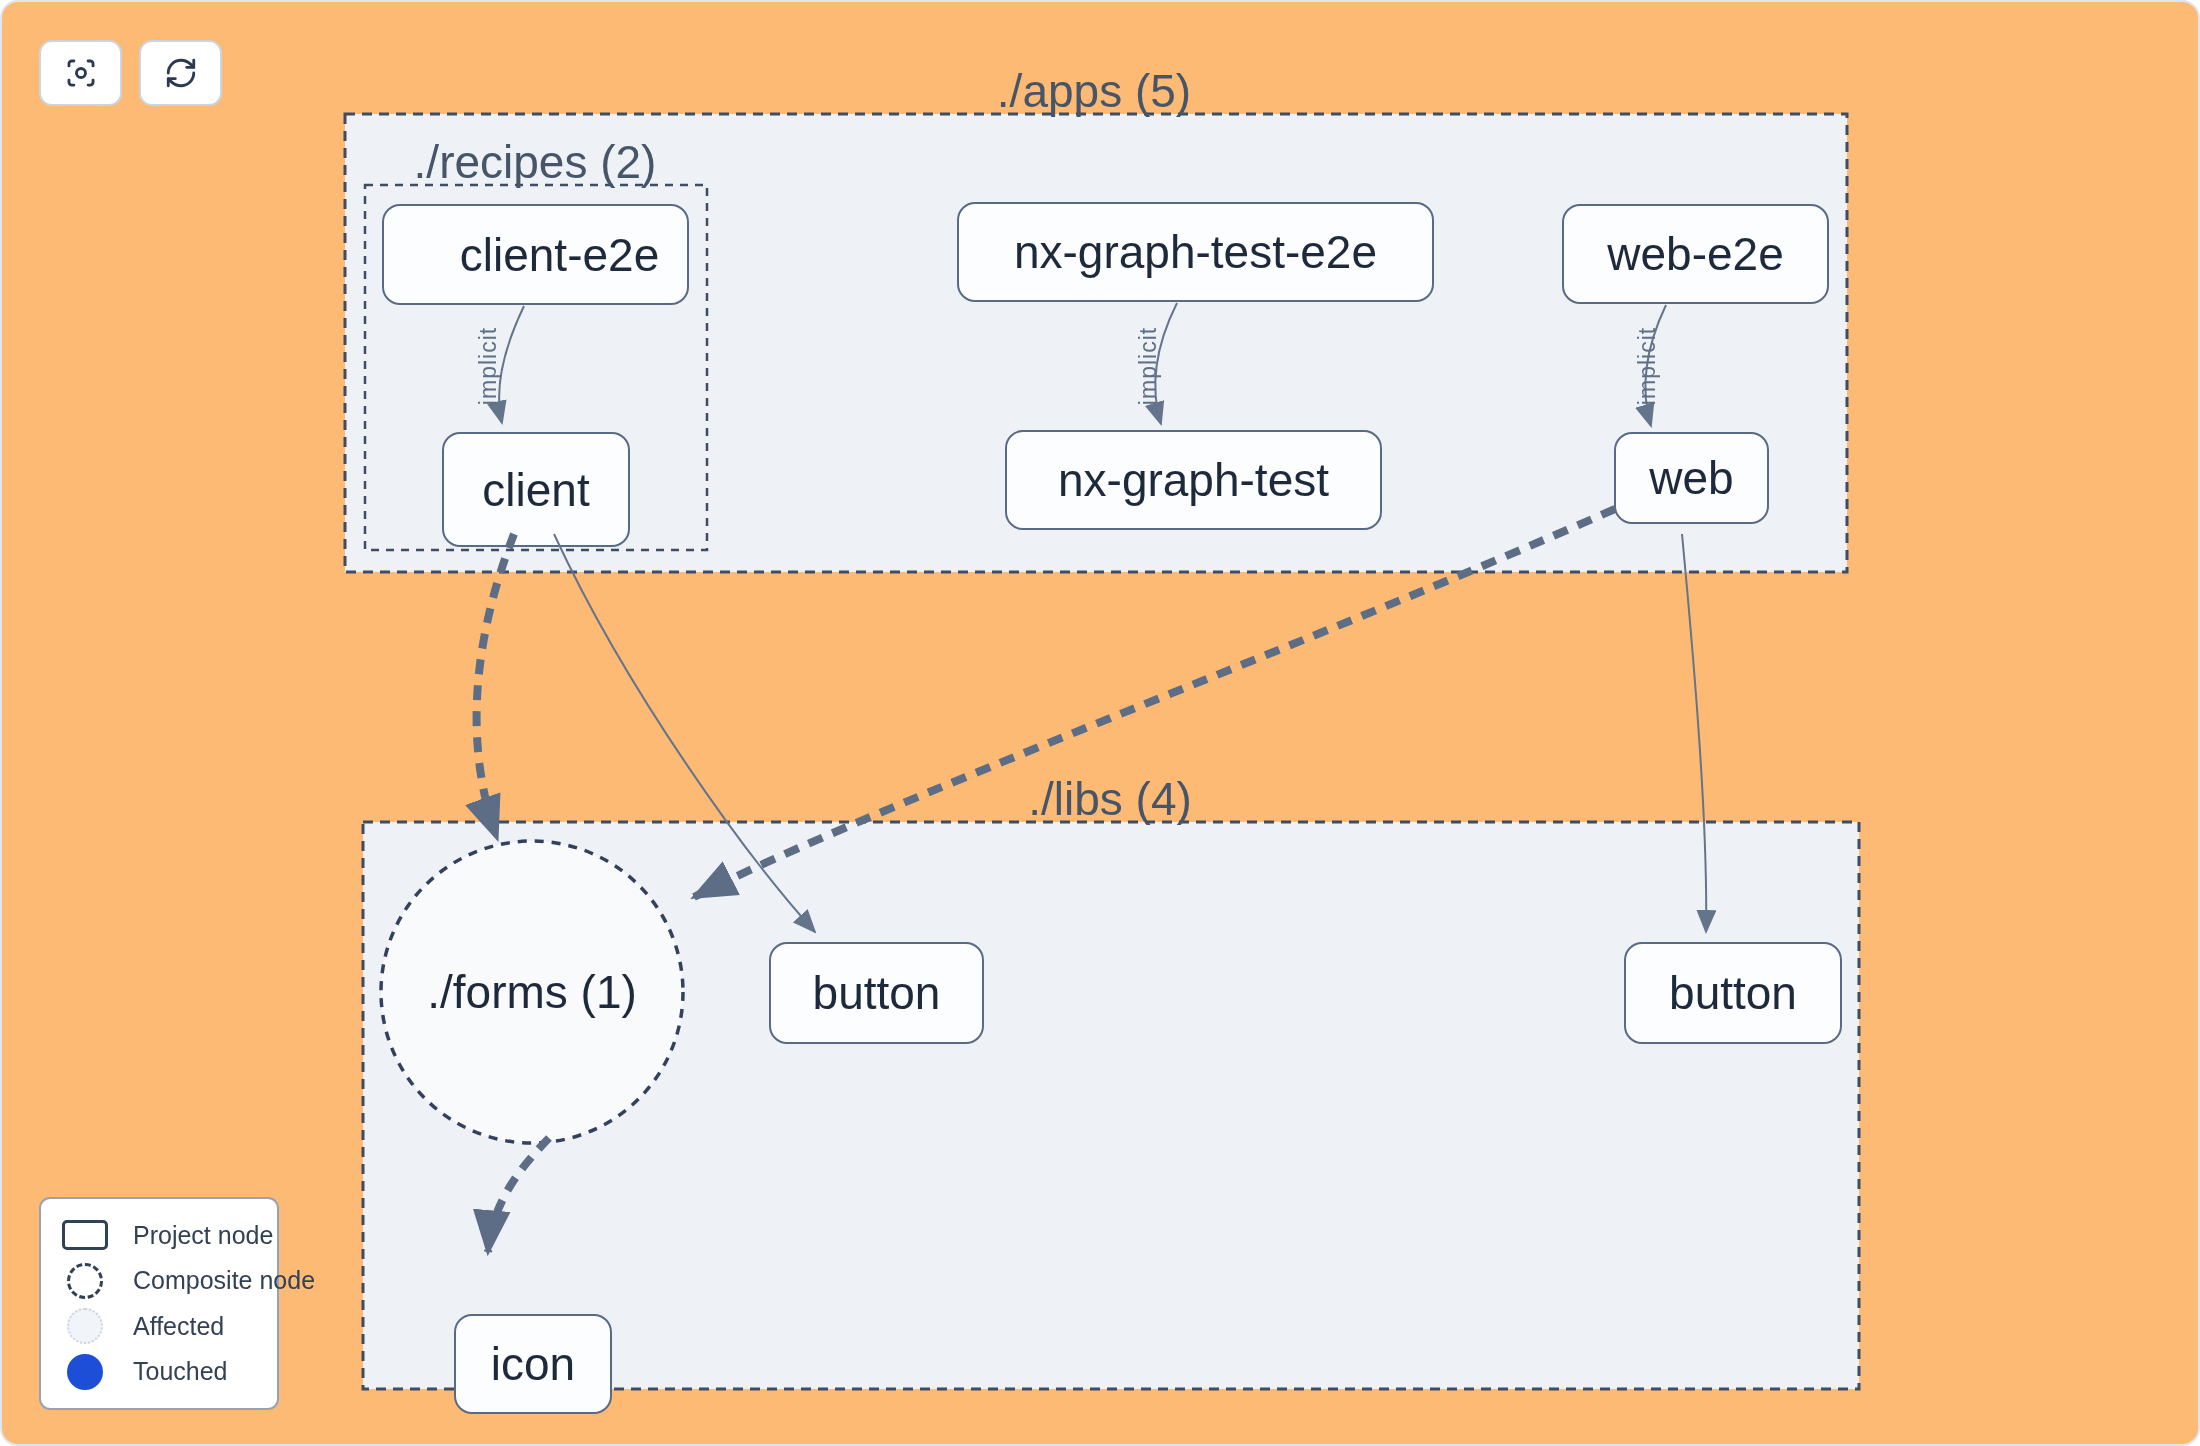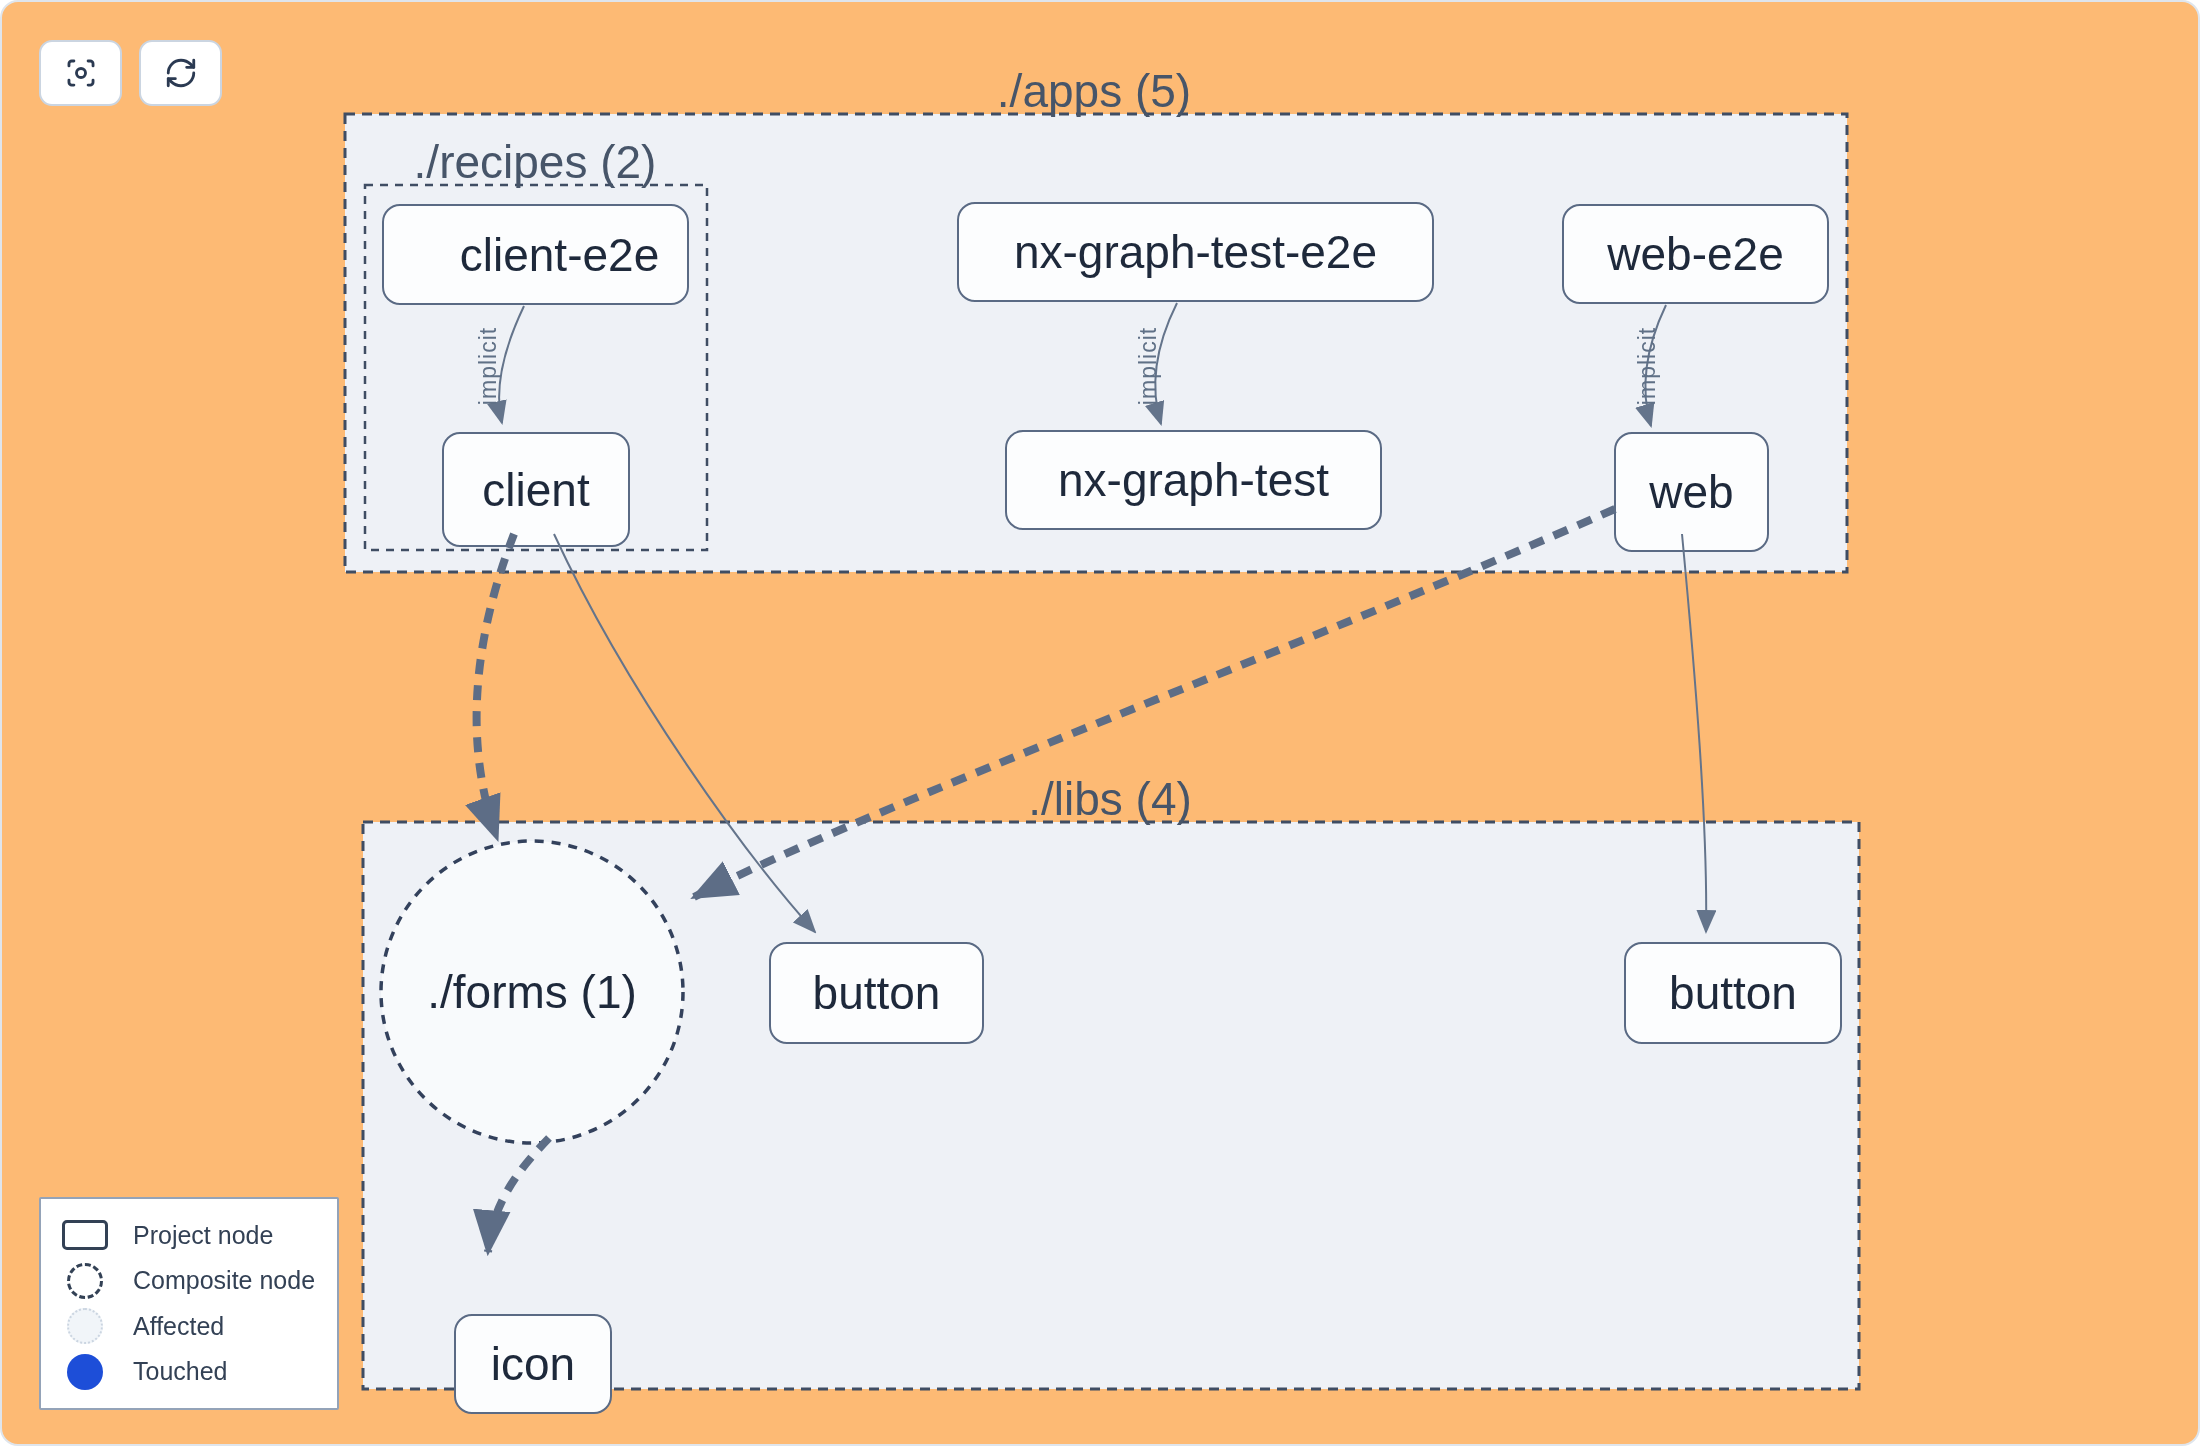--- a/index.html
+++ b/index.html
@@ -24,34 +24,34 @@
   #label-forms{left:530px;top:990px;transform:translate(-50%,-50%);color:#1e293b;}
 
   
   .node{position:absolute;box-sizing:border-box;background:#fcfdfe;border:2px solid #5a6a84;border-radius:18px;
         display:flex;align-items:center;justify-content:center;font-size:46px;color:#1e293b;white-space:nowrap;cursor:pointer;}
   #node-client-e2e{left:380px;top:202px;width:307px;height:101px;padding-left:48px;}
   #node-nx-graph-test-e2e{left:955px;top:200px;width:477px;height:100px;}
   #node-web-e2e{left:1560px;top:202px;width:267px;height:100px;}
   #node-client{left:440px;top:430px;width:188px;height:115px;}
   #node-nx-graph-test{left:1003px;top:428px;width:377px;height:100px;}
-  #node-web{left:1612px;top:430px;width:155px;height:120px;}
+  #node-web{left:1612px;top:430px;width:155px;height:92px;}
   #node-tooltip{left:767px;top:940px;width:215px;height:102px;}
   #node-button{left:1622px;top:940px;width:218px;height:102px;}
   #node-icon{left:452px;top:1312px;width:158px;height:100px;}
 
   
   .edge-label{position:absolute;transform:translate(-50%,-50%) rotate(-90deg);font-size:23px;color:#5f7086;letter-spacing:1px;}
   #elabel-1{left:486px;top:364px;}
   #elabel-2{left:1146px;top:364px;}
   #elabel-3{left:1645px;top:364px;}
 
   
-  .legend{position:absolute;left:37px;top:1195px;width:300px;height:213px;box-sizing:border-box;
-          background:#fff;border:2px solid #94a3b8;border-radius:2px;padding:14px 18px;
+  .legend{position:absolute;left:37px;top:1195px;width:240px;height:213px;box-sizing:border-box;
+          background:#fff;border:2px solid #94a3b8;border-radius:11px;padding:14px 18px;
           display:flex;flex-direction:column;justify-content:space-between;}
   .legend-row{display:flex;align-items:center;gap:22px;height:44px;}
   .legend-swatch{width:52px;display:flex;align-items:center;justify-content:center;flex:0 0 52px;}
   .legend-label{font-size:25px;color:#334155;white-space:nowrap;}
   .sw-project{width:46px;height:30px;border:3px solid #334155;border-radius:5px;background:#fff;box-sizing:border-box;}
   .sw-composite{width:36px;height:36px;border:3px dashed #334155;border-radius:50%;background:#fff;box-sizing:border-box;}
   .sw-affected{width:36px;height:36px;border:2px dotted #cbd5e1;border-radius:50%;background:#f1f5f9;box-sizing:border-box;}
   .sw-touched{width:36px;height:36px;border-radius:50%;box-sizing:border-box;background:#1d4ed8;}
 </style>
 </head>

